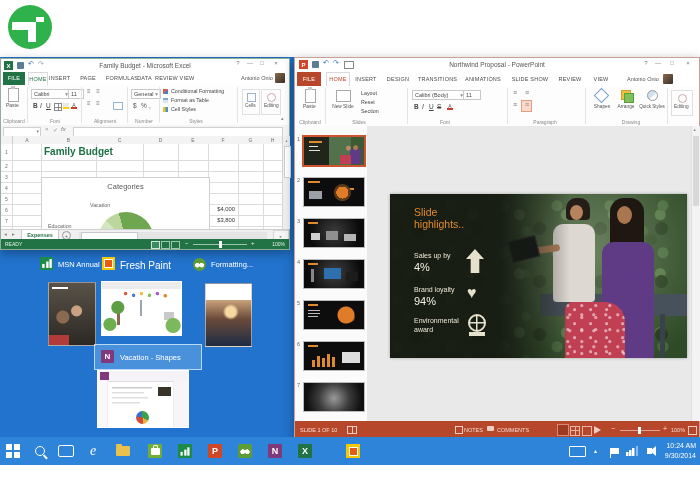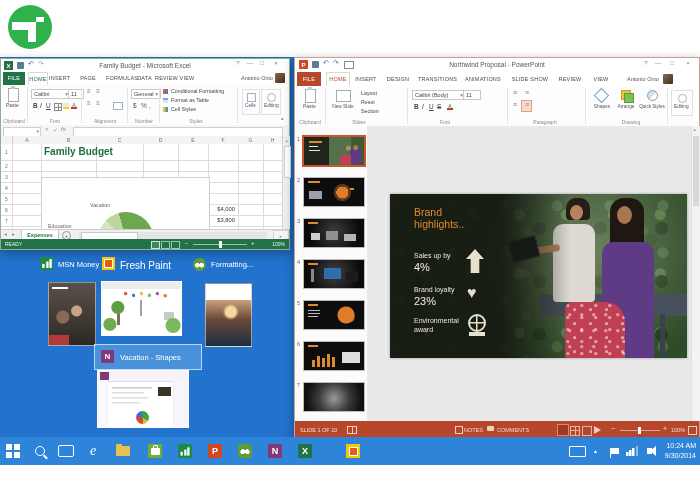--- a/index.html
+++ b/index.html
@@ -270,20 +270,21 @@
       <div class="rownum" style="top:30px;">3</div>
       <div class="rownum" style="top:41px;">4</div>
       <div class="rownum" style="top:52px;">5</div>
       <div class="rownum" style="top:63px;">6</div>
       <div class="rownum" style="top:74px;">7</div>
       <div class="abs txt" style="left:43px;top:2px;font-size:10px;font-weight:600;color:#1d7044;">Family Budget</div>
       <div class="abs txt" style="left:207px;top:62px;width:27px;text-align:right;font-size:5.8px;color:#333;">$4,000</div>
       <div class="abs txt" style="left:207px;top:73px;width:27px;text-align:right;font-size:5.8px;color:#333;">$3,800</div>
 
       <div class="abs" style="left:40px;top:33px;width:167px;height:52px;background:#fff;border:1px solid #d0d0d0;overflow:hidden;">
+        <div class="abs" style="left:0;top:4px;width:100%;text-align:center;font-size:7.5px;color:#595959;">Categories</div>
         <div class="abs txt" style="left:48px;top:24px;font-size:5.3px;color:#666;">Vacation</div>
         <div class="abs txt" style="left:6px;top:45px;font-size:5.3px;color:#666;">Education</div>
         <div class="abs" style="left:56px;top:34px;width:56px;height:56px;border-radius:50%;background:
              conic-gradient(from 0deg,#6fa750 0 90deg,#e8e8e8 90deg 180deg,#e8e8e8 180deg 270deg,#d4e6bf 270deg 315deg,#bcd69e 315deg 345deg,#6fa750 345deg 360deg);"></div>
       </div>
 
       <div class="abs" style="left:281px;top:0;width:7px;height:85px;background:#f0f0f0;border-left:1px solid #d5d5d5;">
         <div class="abs" style="left:1px;top:2px;width:5px;height:30px;background:#fff;border:1px solid #cfcfcf;"></div>
       </div>
     </div>
@@ -313,21 +314,21 @@
         <div class="abs" style="left:26px;top:-3px;width:2.5px;height:7px;background:#fff;"></div>
       </div>
       <div class="abs txt" style="left:250px;top:1px;font-size:6px;color:#e8f2ec;">+</div>
       <div class="abs txt" style="left:258px;top:2px;width:26px;text-align:right;font-size:5px;color:#e8f2ec;">100%</div>
     </div>
   </div>
 
   <div class="abs ic" style="left:40px;top:257px;width:13px;height:13px;background:#1d8a47;">
       <div class="bars" style="transform:scale(.8);"></div>
     </div>
-  <div class="abs txt" style="left:58px;top:260px;font-size:7.5px;color:#fff;">MSN Money</div>
+  <div class="abs txt" style="left:58px;top:260px;font-size:7.5px;color:#fff;">MSN Annual</div>
   <div class="abs" style="left:48px;top:282px;width:46px;height:62px;border:1px solid rgba(255,255,255,.5);background:
       linear-gradient(#fff,#fff) 3px 4px/16px 2px no-repeat,
       linear-gradient(#b33a3a,#b33a3a) 0 52px/20px 10px no-repeat,
       radial-gradient(circle at 60% 45%,#caa183 0 5px,transparent 6px),
       radial-gradient(circle at 30% 55%,#8a6a50 0 6px,transparent 7px),
       linear-gradient(180deg,#5a5248,#2b2824);"></div>
 
   <div class="abs ic fpaint" style="left:102px;top:257px;width:13px;height:13px;">
       <div></div>
     </div>
@@ -490,27 +491,27 @@
         <div class="abs" style="left:176px;top:4px;width:24px;height:22px;background:#241d18;border-radius:10px 10px 4px 4px;"></div>
         <div class="abs" style="left:180px;top:11px;width:13px;height:15px;background:#b5845f;border-radius:50%;"></div>
         <div class="abs" style="left:140px;top:52px;width:30px;height:7px;background:#b5845f;border-radius:4px;transform:rotate(-8deg);"></div>
         <div class="abs" style="left:120px;top:44px;width:26px;height:20px;background:#14161a;border:1px solid #3a3d42;transform:rotate(-14deg);"></div>
         <div class="abs" style="left:175px;top:108px;width:60px;height:56px;border-radius:8px 20px 0 0;background:
             radial-gradient(circle at 20% 30%,rgba(255,255,255,.5) 0 1.2px,transparent 2px),
             radial-gradient(circle at 60% 55%,rgba(255,255,255,.5) 0 1.2px,transparent 2px),
             radial-gradient(circle at 40% 80%,rgba(255,255,255,.5) 0 1.2px,transparent 2px),#c13f52;
             background-size:14px 12px,16px 14px,12px 16px;"></div>
         <div class="abs" style="left:0;top:0;width:180px;height:100%;background:linear-gradient(90deg,rgba(22,26,18,.93) 0 62%,rgba(22,26,18,0) 100%);"></div>
-        <div class="abs txt" style="left:24px;top:12px;font-size:10.5px;color:#e08a2e;">Brand</div>
+        <div class="abs txt" style="left:24px;top:12px;font-size:10.5px;color:#e08a2e;">Slide</div>
         <div class="abs txt" style="left:24px;top:24px;font-size:10.5px;color:#e08a2e;">highlights..</div>
         <div class="abs txt slide-item-label" style="left:24px;top:58px;">Sales up by</div>
         <div class="abs txt slide-item-value" style="left:24px;top:67px;">4%</div>
         <div class="abs ic arrowdollar" style="left:76px;top:55px;width:18px;height:24px;color:#23261f;font-size:9px;font-weight:bold;padding-top:6px;box-sizing:border-box;"></div>
         <div class="abs txt slide-item-label" style="left:24px;top:92px;">Brand loyalty</div>
-        <div class="abs txt slide-item-value" style="left:24px;top:101px;">23%</div>
+        <div class="abs txt slide-item-value" style="left:24px;top:101px;">94%</div>
         <div class="abs txt" style="left:77px;top:90px;font-size:16px;color:#e6e1cd;">♥</div>
         <div class="abs txt slide-item-label" style="left:24px;top:123px;">Environmental</div>
         <div class="abs txt slide-item-label" style="left:24px;top:132px;">award</div>
         <div class="abs" style="left:78px;top:120px;width:14px;height:14px;border:2px solid #e6e1cd;border-radius:50%;background:
             linear-gradient(#e6e1cd,#e6e1cd) 50% 0/1.5px 100% no-repeat,
             linear-gradient(#e6e1cd,#e6e1cd) 0 50%/100% 1.5px no-repeat;"></div>
         <div class="abs" style="left:79px;top:138px;width:16px;height:4px;background:#e6e1cd;"></div>
       </div>
 
     </div>

